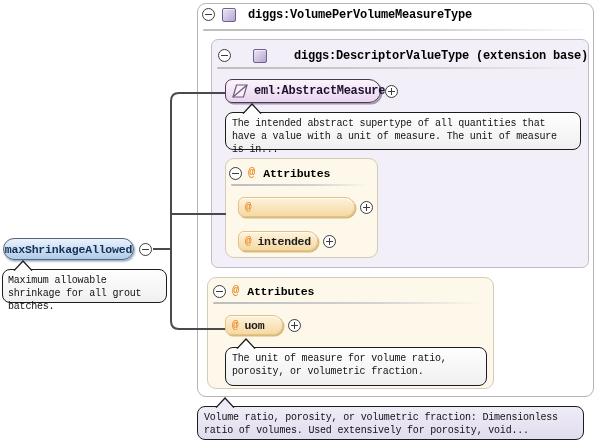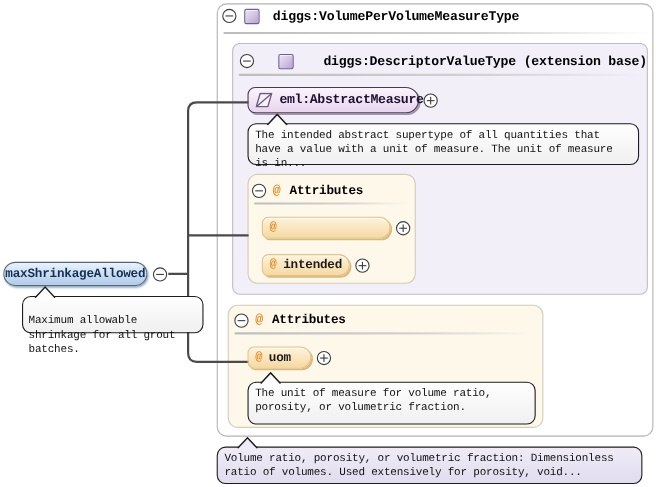--- a/index.html
+++ b/index.html
@@ -145,21 +145,21 @@
       <path d="M1,10.6 L10,1 L19,10.6" fill="none" stroke="#1c1c1c" stroke-width="1.3"></path>
     </svg>
     <span>Volume ratio, porosity, or volumetric fraction: Dimensionless ratio of volumes. Used extensively for porosity, void...</span>
   </div>
 
   <div class="root-box" style="left:3px;top:238px;width:131px;height:22px;">
     <span>maxShrinkageAllowed</span>
   </div>
   <span class="circ abs" style="left:139px;top:243px;"></span>
 
-  <div class="callout" style="left:20px;top:269px;width:165px;height:34px;padding:16px 5px;">
+  <div class="callout" style="left:2px;top:269px;width:165px;height:34px;padding:4px 5px;">
     <svg class="ptr" style="left:10px;" viewBox="0 0 20 11">
       <path d="M1,11 L10,1 L19,11 Z" fill="#fdfdfd"></path>
       <path d="M1,10.6 L10,1 L19,10.6" fill="none" stroke="#1c1c1c" stroke-width="1.3"></path>
     </svg>
     <span>Maximum allowable shrinkage for all grout batches.</span>
   </div>
 
 </div>
 
 </body></html>

